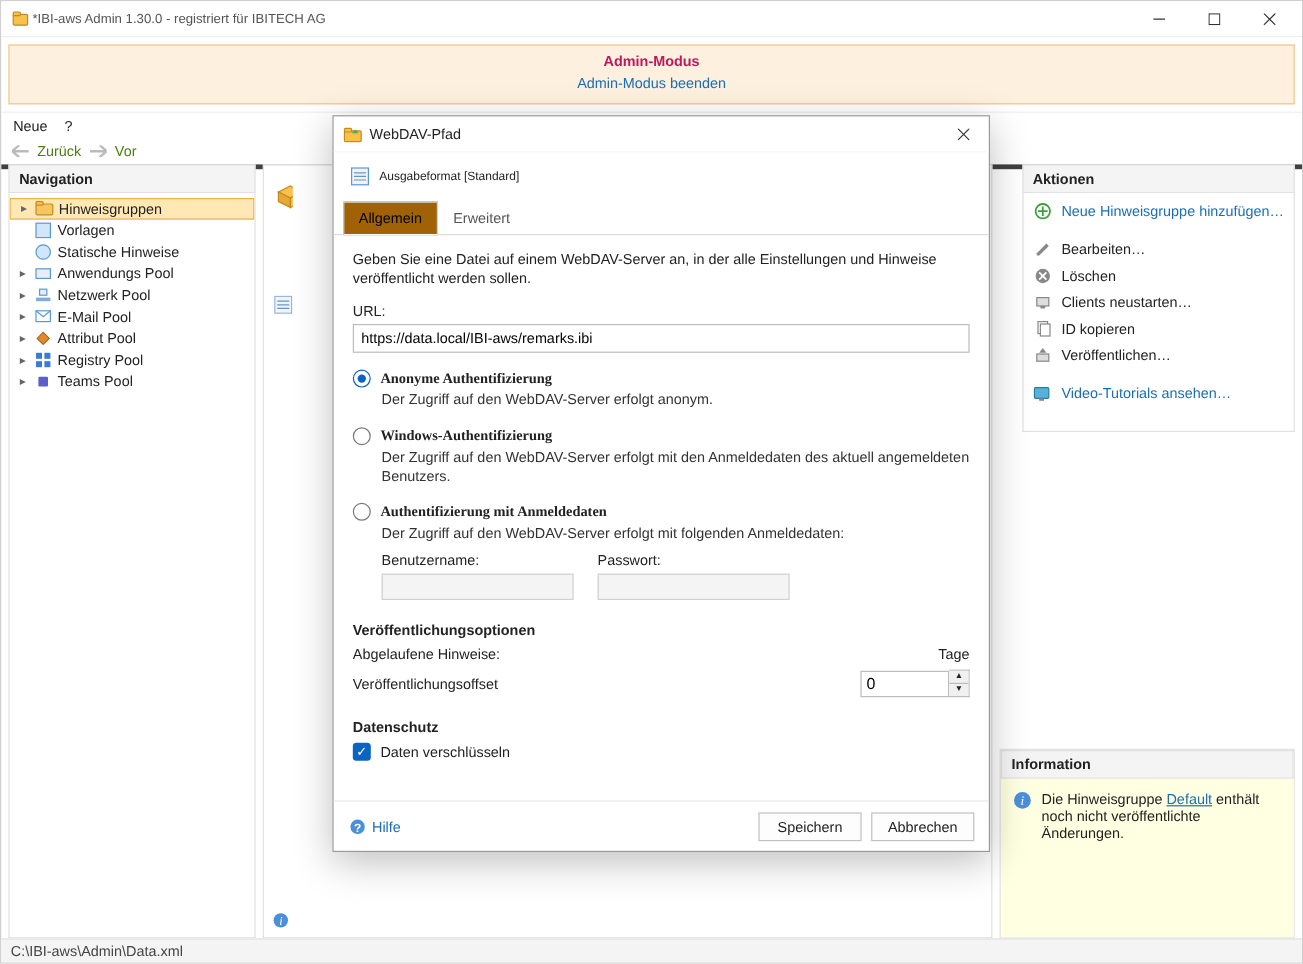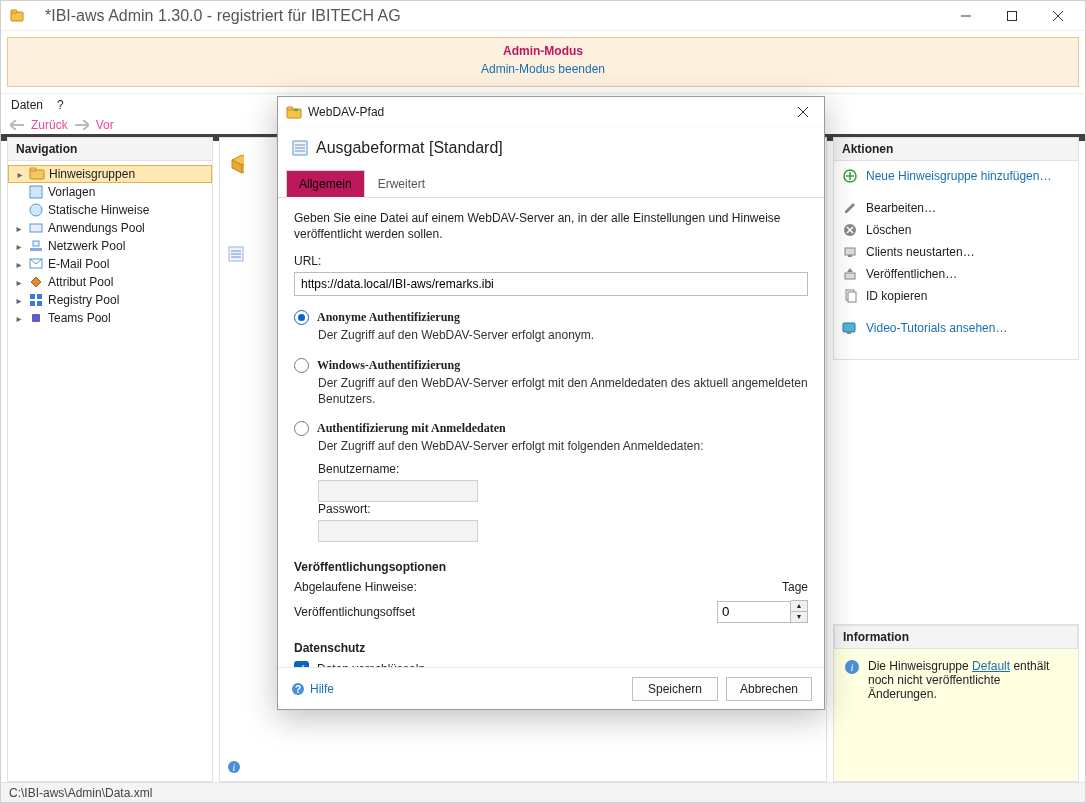--- a/index.html
+++ b/index.html
@@ -1,39 +1,39 @@
 <!DOCTYPE html>
 <html><head>
 <meta charset="utf-8">
 <style>
   * { box-sizing: border-box; }
   html,body { margin:0; padding:0; font-family: "Segoe UI", Tahoma, sans-serif; font-size:12px; color:#222; background:#fff; }
   body { width:1086px; height:803px; overflow:hidden; position:relative; border:1px solid #d0d0d0;}
   
   .titlebar { height:30px; display:flex; align-items:center; padding:0 4px 0 8px; background:#fff; border-bottom:1px solid #efefef;}
-  .titlebar .title { flex:1; color:#555; font-size:16px; padding-left:20px;}
+  .titlebar .title { flex:1; color:#555; font-size:11px; padding-left:2px;}
   .winbtn { width:46px; height:30px; display:flex; align-items:center; justify-content:center; color:#555;}
   
   .banner { background:#fdf0df; border:1px solid #f0c68b; margin:6px; padding:6px 0 10px; text-align:center;}
   .banner .h { font-weight:600; color:#be185d;}
   .banner .link { color:#1a6fb3; cursor:pointer; margin-top:4px;}
   
   .menubar { height:22px; display:flex; align-items:center; padding:0 10px; gap:14px; border-top:1px solid #eee;}
   .menubar span { color:#222;}
   
-  .navtb { height:26px; display:flex; align-items:center; padding:0 8px; gap:6px; color:#ec4899; border-bottom:7px solid #404040;}
+  .navtb { height:26px; display:flex; align-items:center; padding:0 8px; gap:6px; color:#4d7c0f; border-bottom:4px solid #404040;}
   .navtb .arrow { width:16px; height:16px; display:inline-flex; align-items:center; justify-content:center;}
   
   .content { position:absolute; left:6px; right:6px; top:136px; bottom:20px; display:flex; gap:6px;}
   .pane-title { background:#f4f4f4; border:1px solid #e2e2e2; padding:4px 8px; font-weight:600;}
   .pane { display:flex; flex-direction:column; min-width:0;}
   .pane-body { border:1px solid #e2e2e2; border-top:none; flex:1; background:#fff; overflow:hidden;}
   .left { width:206px;}
   .mid { flex:1; position:relative;}
-  .right { width:246px; display:flex; flex-direction:column;}
+  .right { width:246px; display:flex; flex-direction:column;align-items:flex-end;}
   
   .tree { padding:4px 0;}
   .tree-row { display:flex; align-items:center; height:18px; padding:0 0 0 6px; gap:4px; white-space:nowrap;}
   .tree-row.sel { background:#ffe8b3; border:1px solid #e6b44a; height:18px;}
   .caret { width:10px; text-align:center; color:#666; font-size:10px;}
   .ticon { width:16px; height:16px; display:inline-flex; align-items:center; justify-content:center;}
   
   .mid-box { position:absolute; inset:0; border:1px solid #e2e2e2; background:#fff;}
   .mid-box .closebg { position:absolute; top:30px; right:6px; color:#777;}
   
@@ -45,33 +45,33 @@
   .infobox .body { background:#ffffe1; padding:10px 10px 80px; display:flex; gap:8px;}
   .infobox .body a { color:#1a6fb3; text-decoration:underline;}
   
   .statusbar { position:absolute; left:0; right:0; bottom:0; height:20px; background:#f4f4f4; border-top:1px solid #e2e2e2; display:flex; align-items:center; padding:0 8px; color:#444;}
   
   .modal { position:absolute; left:276px; top:95px; width:548px; height:614px; background:#fff; border:1px solid #9a9a9a; box-shadow:0 8px 30px rgba(0,0,0,.25); display:flex; flex-direction:column;}
   .modal .mtitle { height:30px; display:flex; align-items:center; padding:0 6px 0 8px; border-bottom:1px solid #f7f7f7;}
   .modal .mtitle .t { flex:1; padding-left:6px;}
   .modal .mtitle .x { width:30px; height:24px; display:flex; align-items:center; justify-content:center; color:#444;}
   .modal .mhead { padding:12px 14px 8px; display:flex; align-items:center; gap:8px;}
-  .modal .mhead .htxt { font-size:16px;}
+  .modal .mhead .htxt { font-size:10px;}
   .tabs { display:flex; border-bottom:1px solid #dcdcdc; padding:0 8px; margin-top:4px; gap:0;}
   .tab { padding:6px 12px 6px; border:1px solid transparent; border-bottom:none; color:#555; position:relative; top:1px;}
-  .tab.active { border-color:#d0d0d0; background:#be185d; color:#000; border-bottom:1px solid #fff;}
+  .tab.active { border-color:#d0d0d0; background:#a16207; color:#000; border-bottom:1px solid #fff;}
   .mbody { padding:12px 16px 8px; flex:1; overflow:auto;}
   .desc { color:#222; margin-bottom:12px; line-height:1.35; }
   .lbl { margin:6px 0 4px; }
   input[type=text].field { width:100%; height:24px; border:1px solid #bcbcbc; padding:2px 6px; font-family:inherit; font-size:12px;}
   .radio-row { display:flex; align-items:center; gap:8px; margin-top:14px;}
   .radio-row.first { margin-top:14px;}
   .radio-label { font-weight:600;font-family:Liberation Serif, serif;}
   .radio-desc { margin:2px 0 0 24px; color:#333; line-height:1.35;}
-  .creds { display:flex; margin:8px 0 0 24px;flex-direction:column;}
+  .creds { display:flex; gap:20px; margin:8px 0 0 24px;}
   .creds .col { display:flex; flex-direction:column; gap:4px; }
   .creds input { width:160px; height:22px; border:1px solid #d0d0d0; background:#f4f4f4;}
   .section-h { font-weight:600; margin-top:18px;}
   .opt-row { display:flex; align-items:center; margin-top:6px;}
   .opt-row .k { flex:1;}
   .spin { display:flex; align-items:center;}
   .spin input { width:74px; height:22px; border:1px solid #bcbcbc; padding:2px 4px; font-family:inherit;}
   .spin .btns { display:flex; flex-direction:column; border:1px solid #bcbcbc; border-left:none;}
   .spin .btns span { width:16px; height:10.5px; font-size:7px; display:flex; align-items:center; justify-content:center; background:#f0f0f0; border-bottom:1px solid #bcbcbc;}
   .spin .btns span:last-child{border-bottom:none;}
@@ -113,21 +113,21 @@
       </svg>
     </div>
 </div>
 
 <div class="banner">
   <div class="h">Admin-Modus</div>
   <div class="link">Admin-Modus beenden</div>
 </div>
 
 <div class="menubar">
-  <span>Daten</span>
+  <span>Neue</span>
   <span>?</span>
 </div>
 
 <div class="navtb">
   <span class="arrow">
       <svg width="14" height="10">
         <path d="M6 0 L0 5 L6 10 M0 5 H14" stroke="#bbb" fill="none" stroke-width="2"></path>
       </svg>
     </span>
   <span>Zurück</span>
@@ -305,34 +305,34 @@
               <svg width="14" height="14">
                 <rect x="2" y="3" width="10" height="7" fill="#ddd" stroke="#888"></rect>
                 <rect x="5" y="10" width="4" height="2" fill="#888"></rect>
               </svg>
             </span>
           <span>Clients neustarten…</span>
         </div>
         <div class="item">
           <span class="ticon">
               <svg width="14" height="14">
+                <rect x="3" y="1" width="8" height="10" fill="#fff" stroke="#888"></rect>
+                <rect x="5" y="3" width="8" height="10" fill="#fff" stroke="#888"></rect>
+              </svg>
+            </span>
+          <span>ID kopieren</span>
+        </div>
+        <div class="item">
+          <span class="ticon">
+              <svg width="14" height="14">
                 <rect x="2" y="6" width="10" height="6" fill="#ddd" stroke="#888"></rect>
                 <path d="M7 1 L10 5 L4 5 Z" fill="#888"></path>
               </svg>
             </span>
           <span>Veröffentlichen…</span>
-        </div>
-        <div class="item">
-          <span class="ticon">
-              <svg width="14" height="14">
-                <rect x="3" y="1" width="8" height="10" fill="#fff" stroke="#888"></rect>
-                <rect x="5" y="3" width="8" height="10" fill="#fff" stroke="#888"></rect>
-              </svg>
-            </span>
-          <span>ID kopieren</span>
         </div>
         <div class="sep"></div>
         <div class="item linkish">
           <span class="ticon">
               <svg width="16" height="14">
                 <rect x="1" y="2" width="12" height="9" rx="1" fill="#56b2d8" stroke="#2a7ba0"></rect>
                 <rect x="5" y="11" width="4" height="2" fill="#888"></rect>
               </svg>
             </span>
           <span>Video-Tutorials ansehen…</span>

